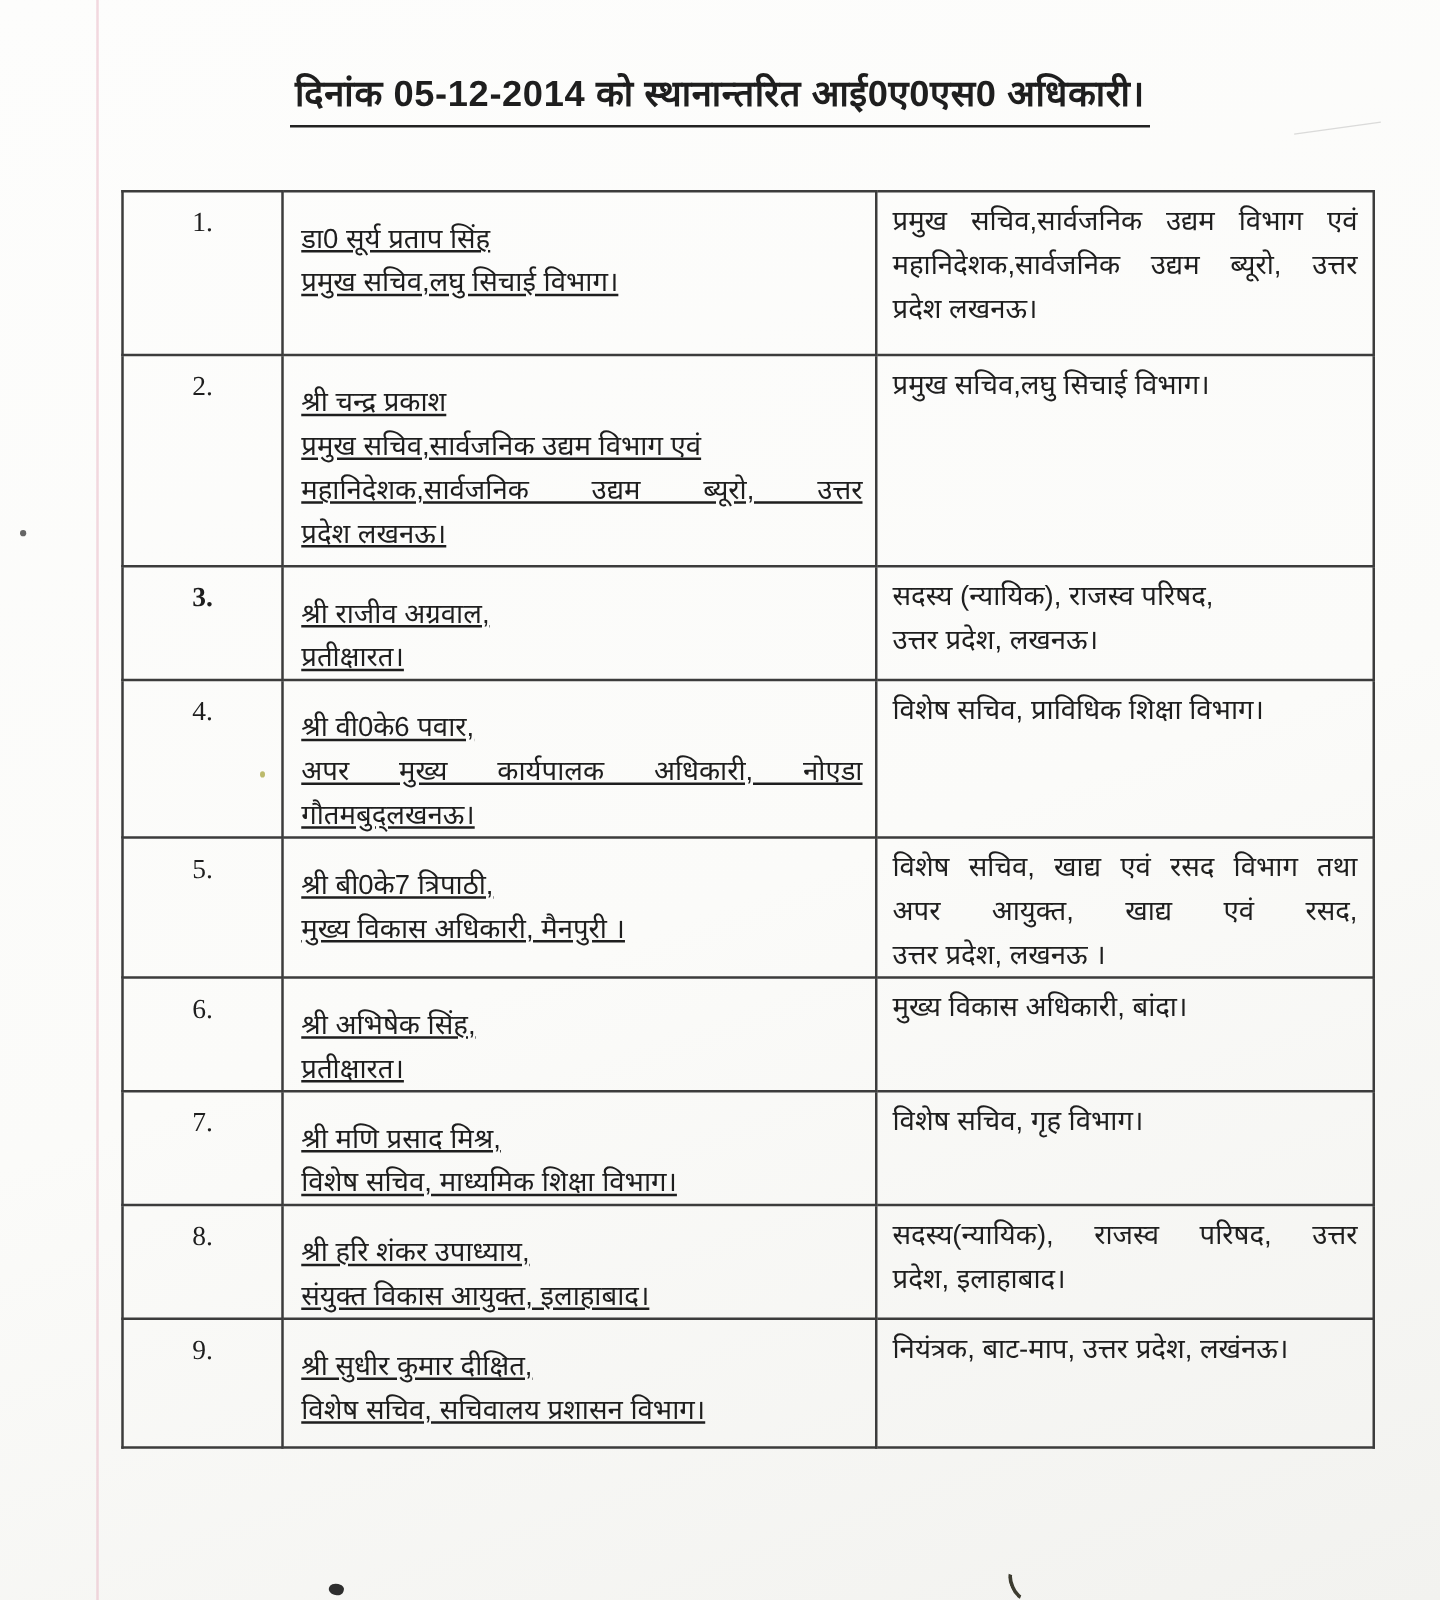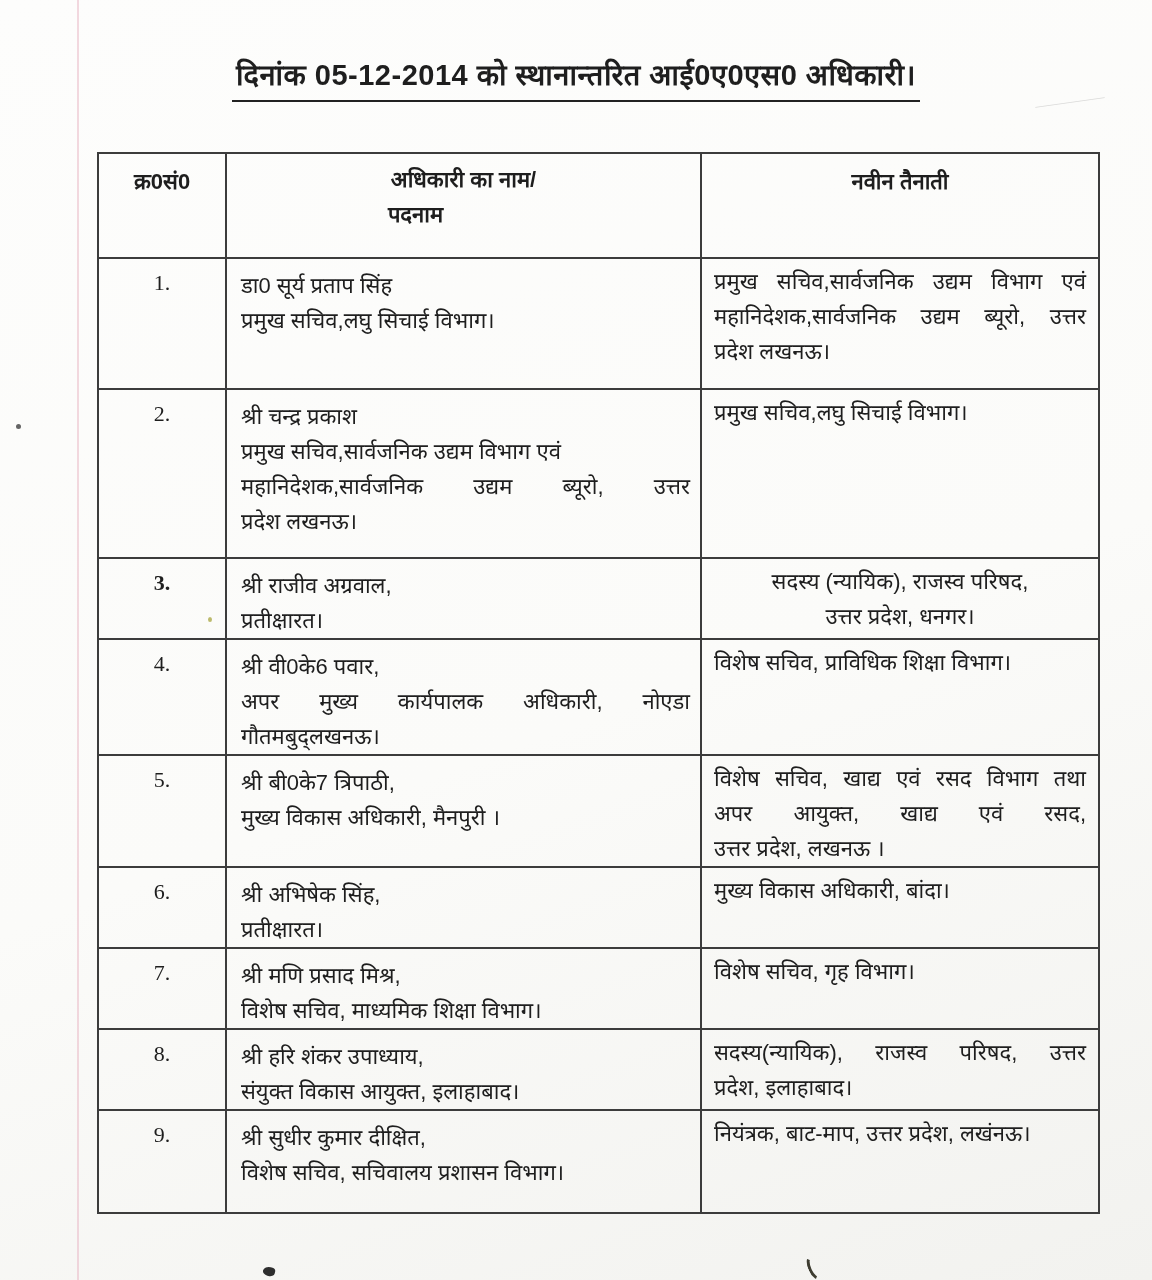--- a/index.html
+++ b/index.html
@@ -64,31 +64,31 @@
   tr.r8 { height: 67px;  }
   tr.r9 { height: 103px; }
 
   td.serial {
     text-align: center;
     font-family: "Liberation Serif", serif;
     font-size: 30px;
     padding-top: 6px;
   }
   td.serial.bold { font-weight: bold; }
-  td.name    { padding: 9px 10px 0 14px; }
+  td.name    { padding: 19px 10px 0 14px; text-decoration: underline; }
   td.posting { padding: 5px 12px 0 12px; }
 
   .hdr-serial { text-align: center; padding-top: 10px; font-weight: 600; }
   .hdr-name   { text-align: center; padding-top: 8px;  font-weight: 600; }
   .hdr-name .line2 { transform: translateX(-48px); }
   .hdr-posting { text-align: center; padding-top: 10px; font-weight: 600; }
 
   .ln { min-height: 35px; }
   .ln.j { text-align: justify; text-align-last: justify; }
-  td.ctr .ln { text-align: center; }
+  td.ctr .ln { text-align: left; }
 
   
   .ink-dot {
     position: absolute; left: 16px; top: 424px;
     width: 5px; height: 5px; border-radius: 50%;
     background: #4a4a4a; opacity: 0.85;
   }
   .ink-speck {
     position: absolute; left: 208px; top: 617px;
     width: 4px; height: 5px; border-radius: 50%;
@@ -125,32 +125,20 @@
   </div>
 
   <table class="main">
     <colgroup>
         <col class="c1">
         <col class="c2">
         <col class="c3">
       </colgroup>
 
     <tbody>
-        <tr class="hrow">
-      <td class="hdr-serial">
-        <div class="ln">क्र0सं0</div>
-      </td>
-      <td class="hdr-name">
-        <div class="ln">अधिकारी का नाम/</div>
-        <div class="ln line2">पदनाम</div>
-      </td>
-      <td class="hdr-posting">
-        <div class="ln">नवीन तैनाती</div>
-      </td>
-    </tr>
 
     <tr class="r1">
       <td class="serial">1.</td>
       <td class="name">
         <div class="ln">डा0 सूर्य प्रताप सिंह</div>
         <div class="ln">प्रमुख सचिव,लघु सिचाई विभाग।</div>
       </td>
       <td class="posting">
         <div class="ln j">प्रमुख सचिव,सार्वजनिक उद्यम विभाग एवं</div>
         <div class="ln j">महानिदेशक,सार्वजनिक उद्यम ब्यूरो, उत्तर</div>
@@ -172,21 +160,21 @@
     </tr>
 
     <tr class="r3">
       <td class="serial bold">3.</td>
       <td class="name">
         <div class="ln">श्री राजीव अग्रवाल,</div>
         <div class="ln">प्रतीक्षारत।</div>
       </td>
       <td class="posting ctr">
         <div class="ln">सदस्य (न्यायिक), राजस्व परिषद,</div>
-        <div class="ln">उत्तर प्रदेश, धनगर।</div>
+        <div class="ln">उत्तर प्रदेश, लखनऊ।</div>
       </td>
     </tr>
 
     <tr class="r4">
       <td class="serial">4.</td>
       <td class="name">
         <div class="ln">श्री वी0के6 पवार,</div>
         <div class="ln j">अपर मुख्य कार्यपालक अधिकारी, नोएडा</div>
         <div class="ln">गौतमबुद्लखनऊ।</div>
       </td>

